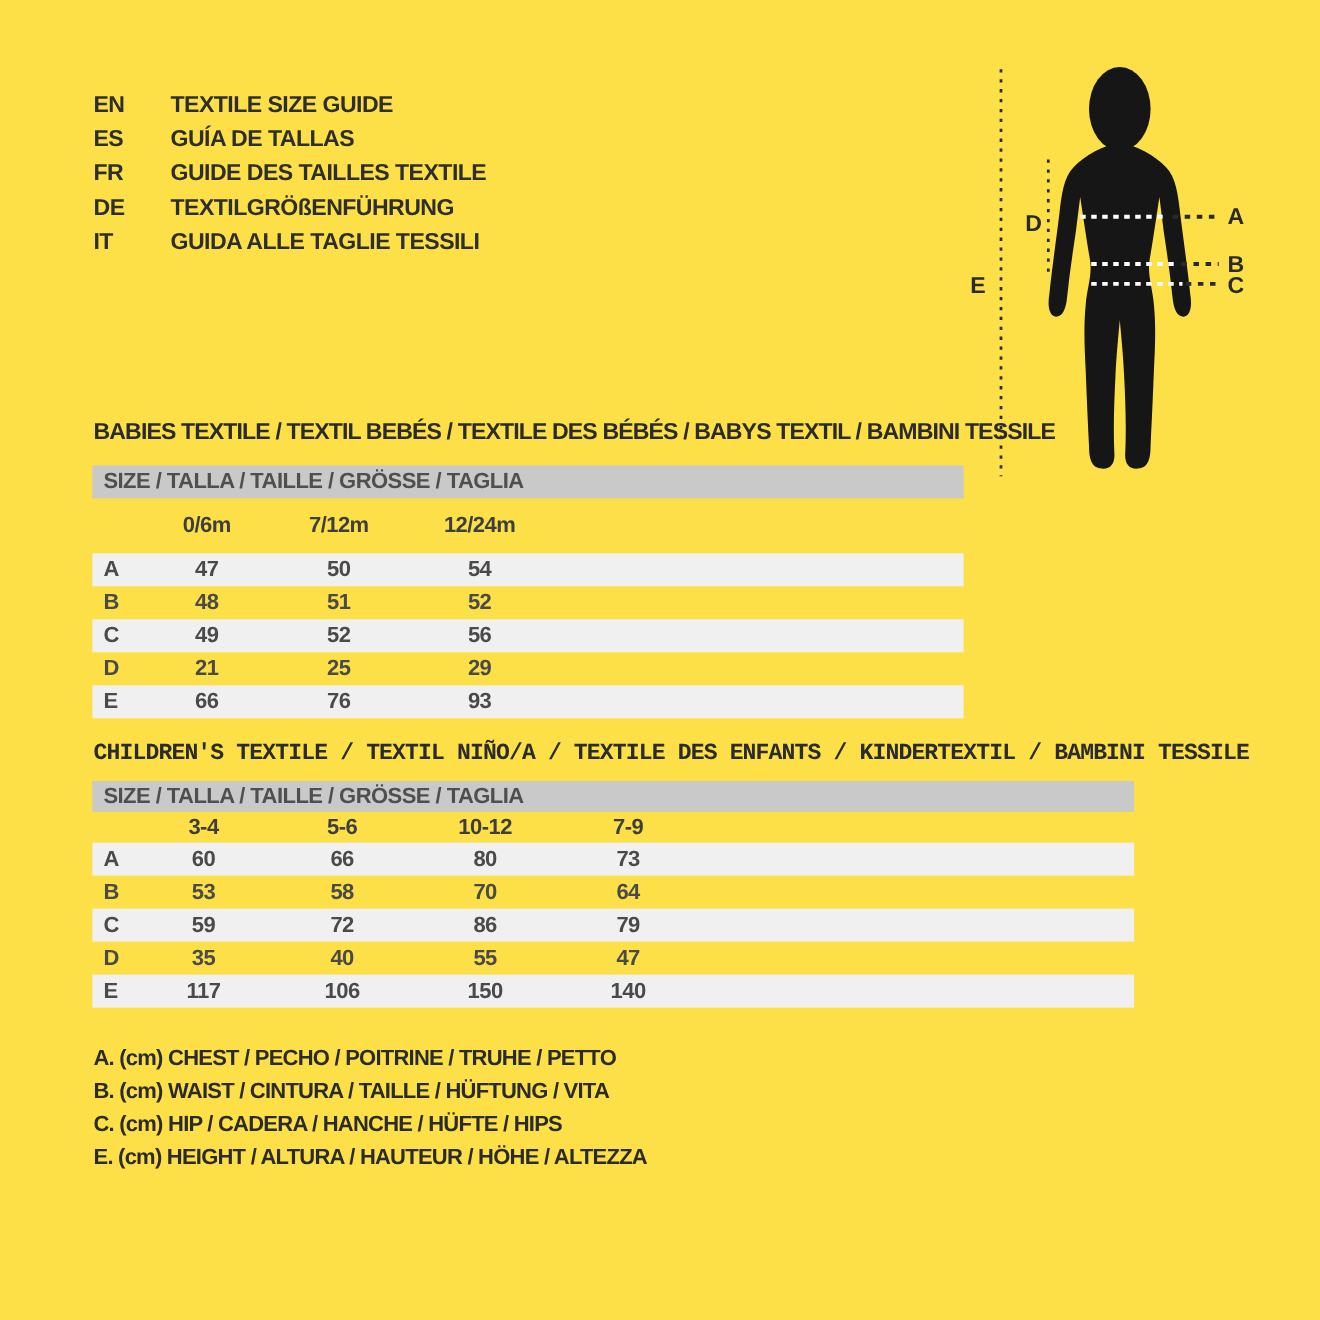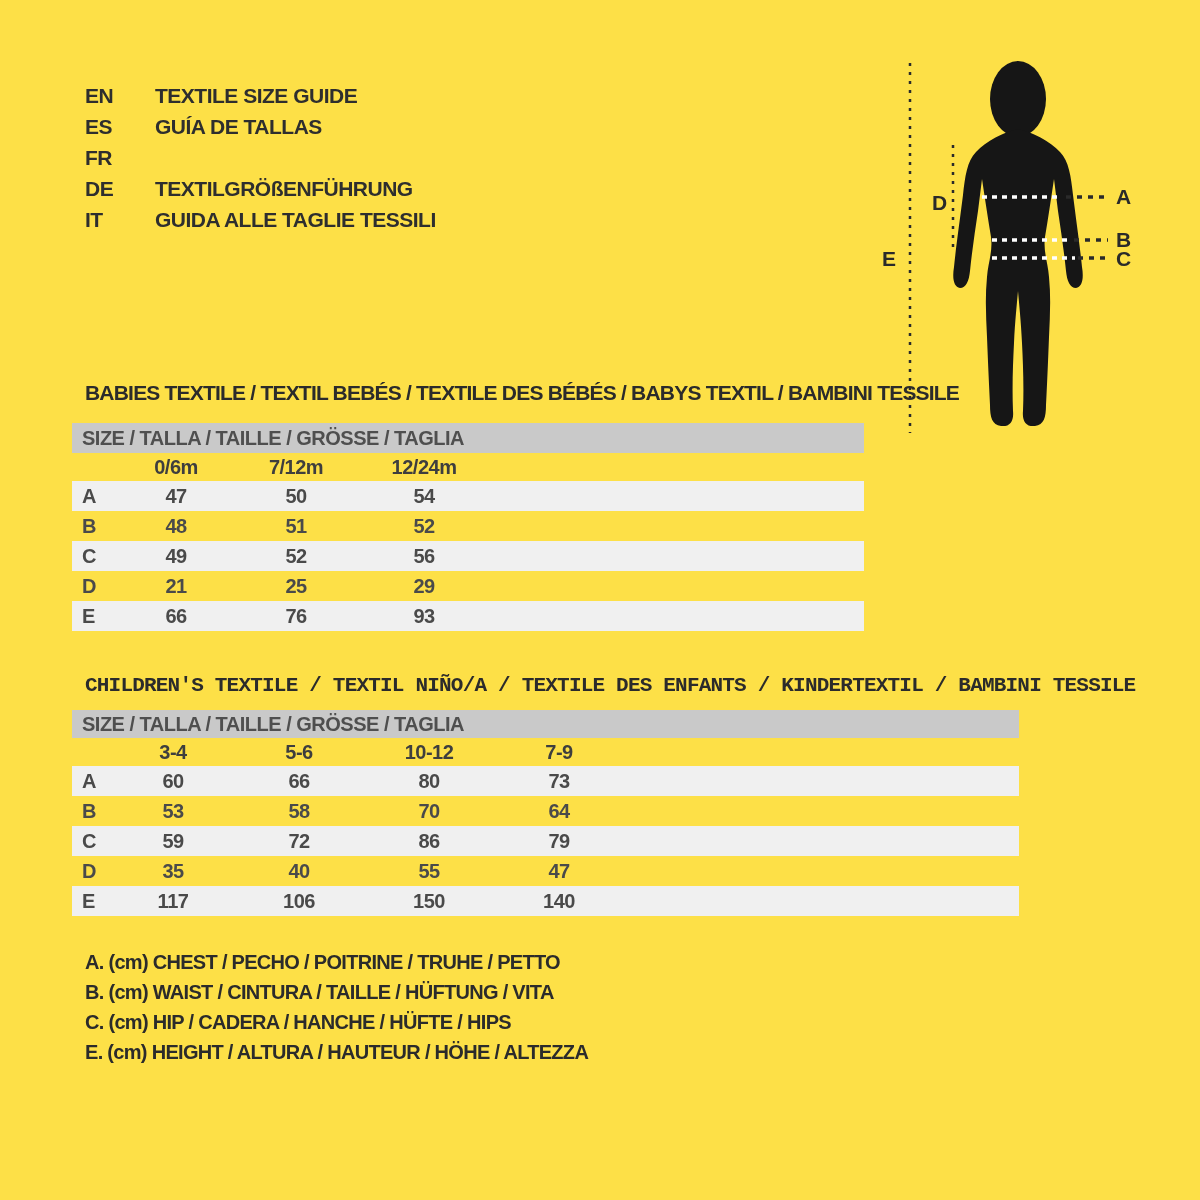--- a/index.html
+++ b/index.html
@@ -7,21 +7,21 @@
     position:relative;width:1200px;height:1200px;background:#fde047;overflow:hidden;
     font-family:"Liberation Sans", sans-serif;color:#2e2e2e;
   }
   
   .langs{position:absolute;left:85px;top:80px;}
   .lang-row{display:flex;height:31px;align-items:center;font-size:21px;font-weight:bold;letter-spacing:-0.5px;}
   .lang-code{width:70px;flex:0 0 70px;}
   
   .sec-title{position:absolute;left:85px;font-size:21px;font-weight:bold;letter-spacing:-0.8px;color:#2b2b2b;white-space:nowrap;}
   
-  .tbl{position:absolute;left:72px;}
+  .tbl{position:absolute;left:84px;}
   .size-bar{background:#c9c9c9;color:#4f4f4f;font-size:20px;font-weight:bold;letter-spacing:-0.5px;
             display:flex;align-items:center;padding-left:10px;box-sizing:border-box;}
   .grid-row{display:grid;align-items:center;font-size:20px;letter-spacing:-0.5px;}
   .babies .grid-row{grid-template-columns:44px 120px 120px 136px 1fr;}
   .children .grid-row{grid-template-columns:40px 122px 130px 130px 130px 1fr;}
   .col-h{font-weight:bold;color:#3e3e3e;text-align:center;}
   .row-label{padding-left:10px;font-weight:bold;color:#4a4a4a;}
   .cell{font-weight:bold;color:#4a4a4a;text-align:center;}
   .band{background:#f0f0f0;}
   
@@ -41,20 +41,21 @@
     <div class="lang-row">
       <span class="lang-code">EN</span>
       <span class="lang-title">TEXTILE SIZE GUIDE</span>
     </div>
     <div class="lang-row">
       <span class="lang-code">ES</span>
       <span class="lang-title">GUÍA DE TALLAS</span>
     </div>
     <div class="lang-row">
       <span class="lang-code">FR</span>
+      <span class="lang-title">GUIDE DES TAILLES TEXTILE</span>
     </div>
     <div class="lang-row">
       <span class="lang-code">DE</span>
       <span class="lang-title">TEXTILGRÖßENFÜHRUNG</span>
     </div>
     <div class="lang-row">
       <span class="lang-code">IT</span>
       <span class="lang-title">GUIDA ALLE TAGLIE TESSILI</span>
     </div>
   </div>
@@ -96,21 +97,21 @@
       <text x="246" y="221" class="fig-label">C</text>
       <text x="62" y="165" class="fig-label">D</text>
       <text x="12" y="221" class="fig-label">E</text>
     </svg>
   </div>
 
   <div class="sec-title" style="top:381px;">BABIES TEXTILE / TEXTIL BEBÉS / TEXTILE DES BÉBÉS / BABYS TEXTIL / BAMBINI TESSILE</div>
 
   <div class="tbl babies" style="top:423px;width:792px;">
     <div class="size-bar" style="height:30px;">SIZE / TALLA / TAILLE / GRÖSSE / TAGLIA</div>
-    <div class="grid-row" style="height:28px;">
+    <div class="grid-row" style="height:50px;">
       <span></span>
       <span class="col-h">0/6m</span>
       <span class="col-h">7/12m</span>
       <span class="col-h">12/24m</span>
       <span></span>
     </div>
     <div class="grid-row band" style="height:30px;">
       <span class="row-label">A</span>
       <span class="cell">47</span>
       <span class="cell">50</span>

